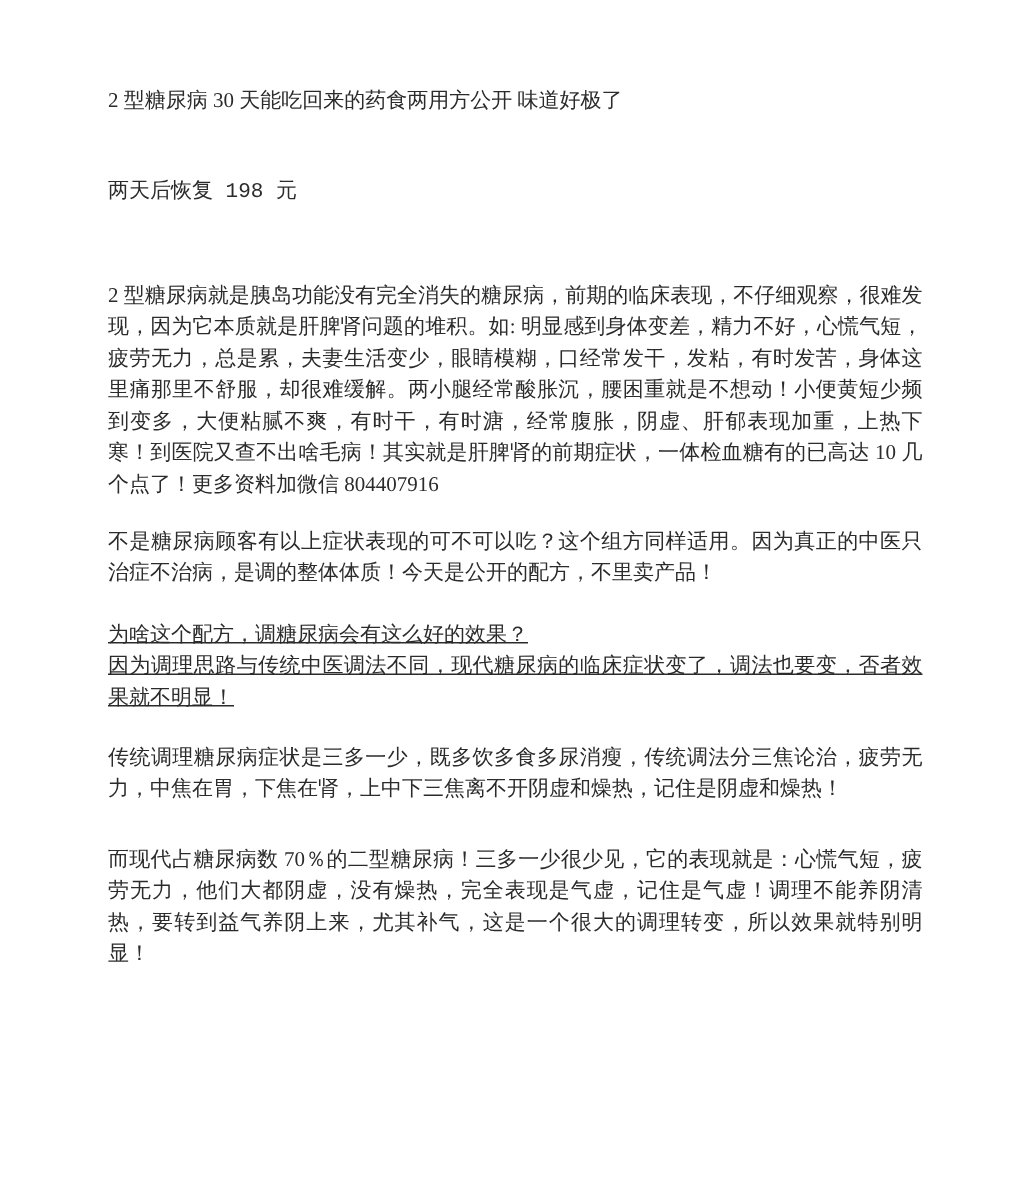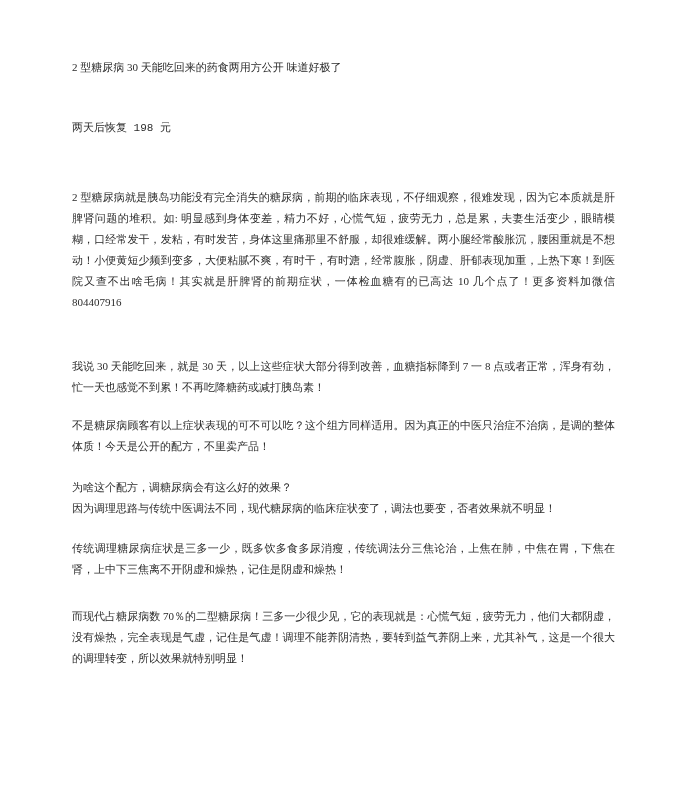--- a/index.html
+++ b/index.html
@@ -11,53 +11,52 @@
     height: 802px;
     background: #ffffff;
     overflow: hidden;
   }
   .doc {
     box-sizing: border-box;
     width: 681px;
     height: 802px;
     padding: 57px 66px 0 72px;
     font-family: "Liberation Serif", "DejaVu Serif", serif;
-    font-size: 11px;
+    font-size: 14px;
     line-height: 21px;
     color: #2b2b2b;
   }
   .doc p {
     margin: 0;
     text-align: justify;
     white-space: pre-line;
     word-break: break-word;
   }
   .mt40 { margin-top: 40px !important; font-family: Liberation Mono, monospace; }
   .mt48 { margin-top: 48px !important; }
   .mt43 { margin-top: 43px !important; }
   .mt42 { margin-top: 42px !important; }
   .mt17 { margin-top: 17px !important; }
-  .mt20 { margin-top: 20px !important; }
+  .mt20 { margin-top: 20px !important; text-decoration: underline; }
   .mt19 { margin-top: 19px !important; }
   .mt26 { margin-top: 26px !important; }
 </style>
 </head>
 <body>
 
 <div class="doc">
   <p>2 型糖尿病 30 天能吃回来的药食两用方公开 味道好极了</p>
 
   <p class="mt40">两天后恢复 198 元</p>
 
   <p class="mt48">2 型糖尿病就是胰岛功能没有完全消失的糖尿病，前期的临床表现，不仔细观察，很难发现，因为它本质就是肝脾肾问题的堆积。如: 明显感到身体变差，精力不好，心慌气短，疲劳无力，总是累，夫妻生活变少，眼睛模糊，口经常发干，发粘，有时发苦，身体这里痛那里不舒服，却很难缓解。两小腿经常酸胀沉，腰困重就是不想动！小便黄短少频到变多，大便粘腻不爽，有时干，有时溏，经常腹胀，阴虚、肝郁表现加重，上热下寒！到医院又查不出啥毛病！其实就是肝脾肾的前期症状，一体检血糖有的已高达 10 几个点了！更多资料加微信 804407916</p>
 
-  <p class="mt43">我说 30 天能吃回来，就是 30 天，以上这些症状大部分得到改善，血糖指标降到 7 一 8 点或者正常，浑身有劲，忙一天也感觉不到累！不再吃降糖药或减打胰岛素！</p>
 
 
   <p class="mt17">不是糖尿病顾客有以上症状表现的可不可以吃？这个组方同样适用。因为真正的中医只治症不治病，是调的整体体质！今天是公开的配方，不里卖产品！</p>
 
   <p class="mt20">为啥这个配方，调糖尿病会有这么好的效果？
 因为调理思路与传统中医调法不同，现代糖尿病的临床症状变了，调法也要变，否者效果就不明显！</p>
 
-  <p class="mt19">传统调理糖尿病症状是三多一少，既多饮多食多尿消瘦，传统调法分三焦论治，上焦在肺，中焦在胃，下焦在肾，上中下三焦离不开阴虚和燥热，记住是阴虚和燥热！</p>
+  <p class="mt19">传统调理糖尿病症状是三多一少，既多饮多食多尿消瘦，传统调法分三焦论治，疲劳无力，中焦在胃，下焦在肾，上中下三焦离不开阴虚和燥热，记住是阴虚和燥热！</p>
 
   <p class="mt26">而现代占糖尿病数 70％的二型糖尿病！三多一少很少见，它的表现就是：心慌气短，疲劳无力，他们大都阴虚，没有燥热，完全表现是气虚，记住是气虚！调理不能养阴清热，要转到益气养阴上来，尤其补气，这是一个很大的调理转变，所以效果就特别明显！</p>
 </div>
 
 </body></html>

